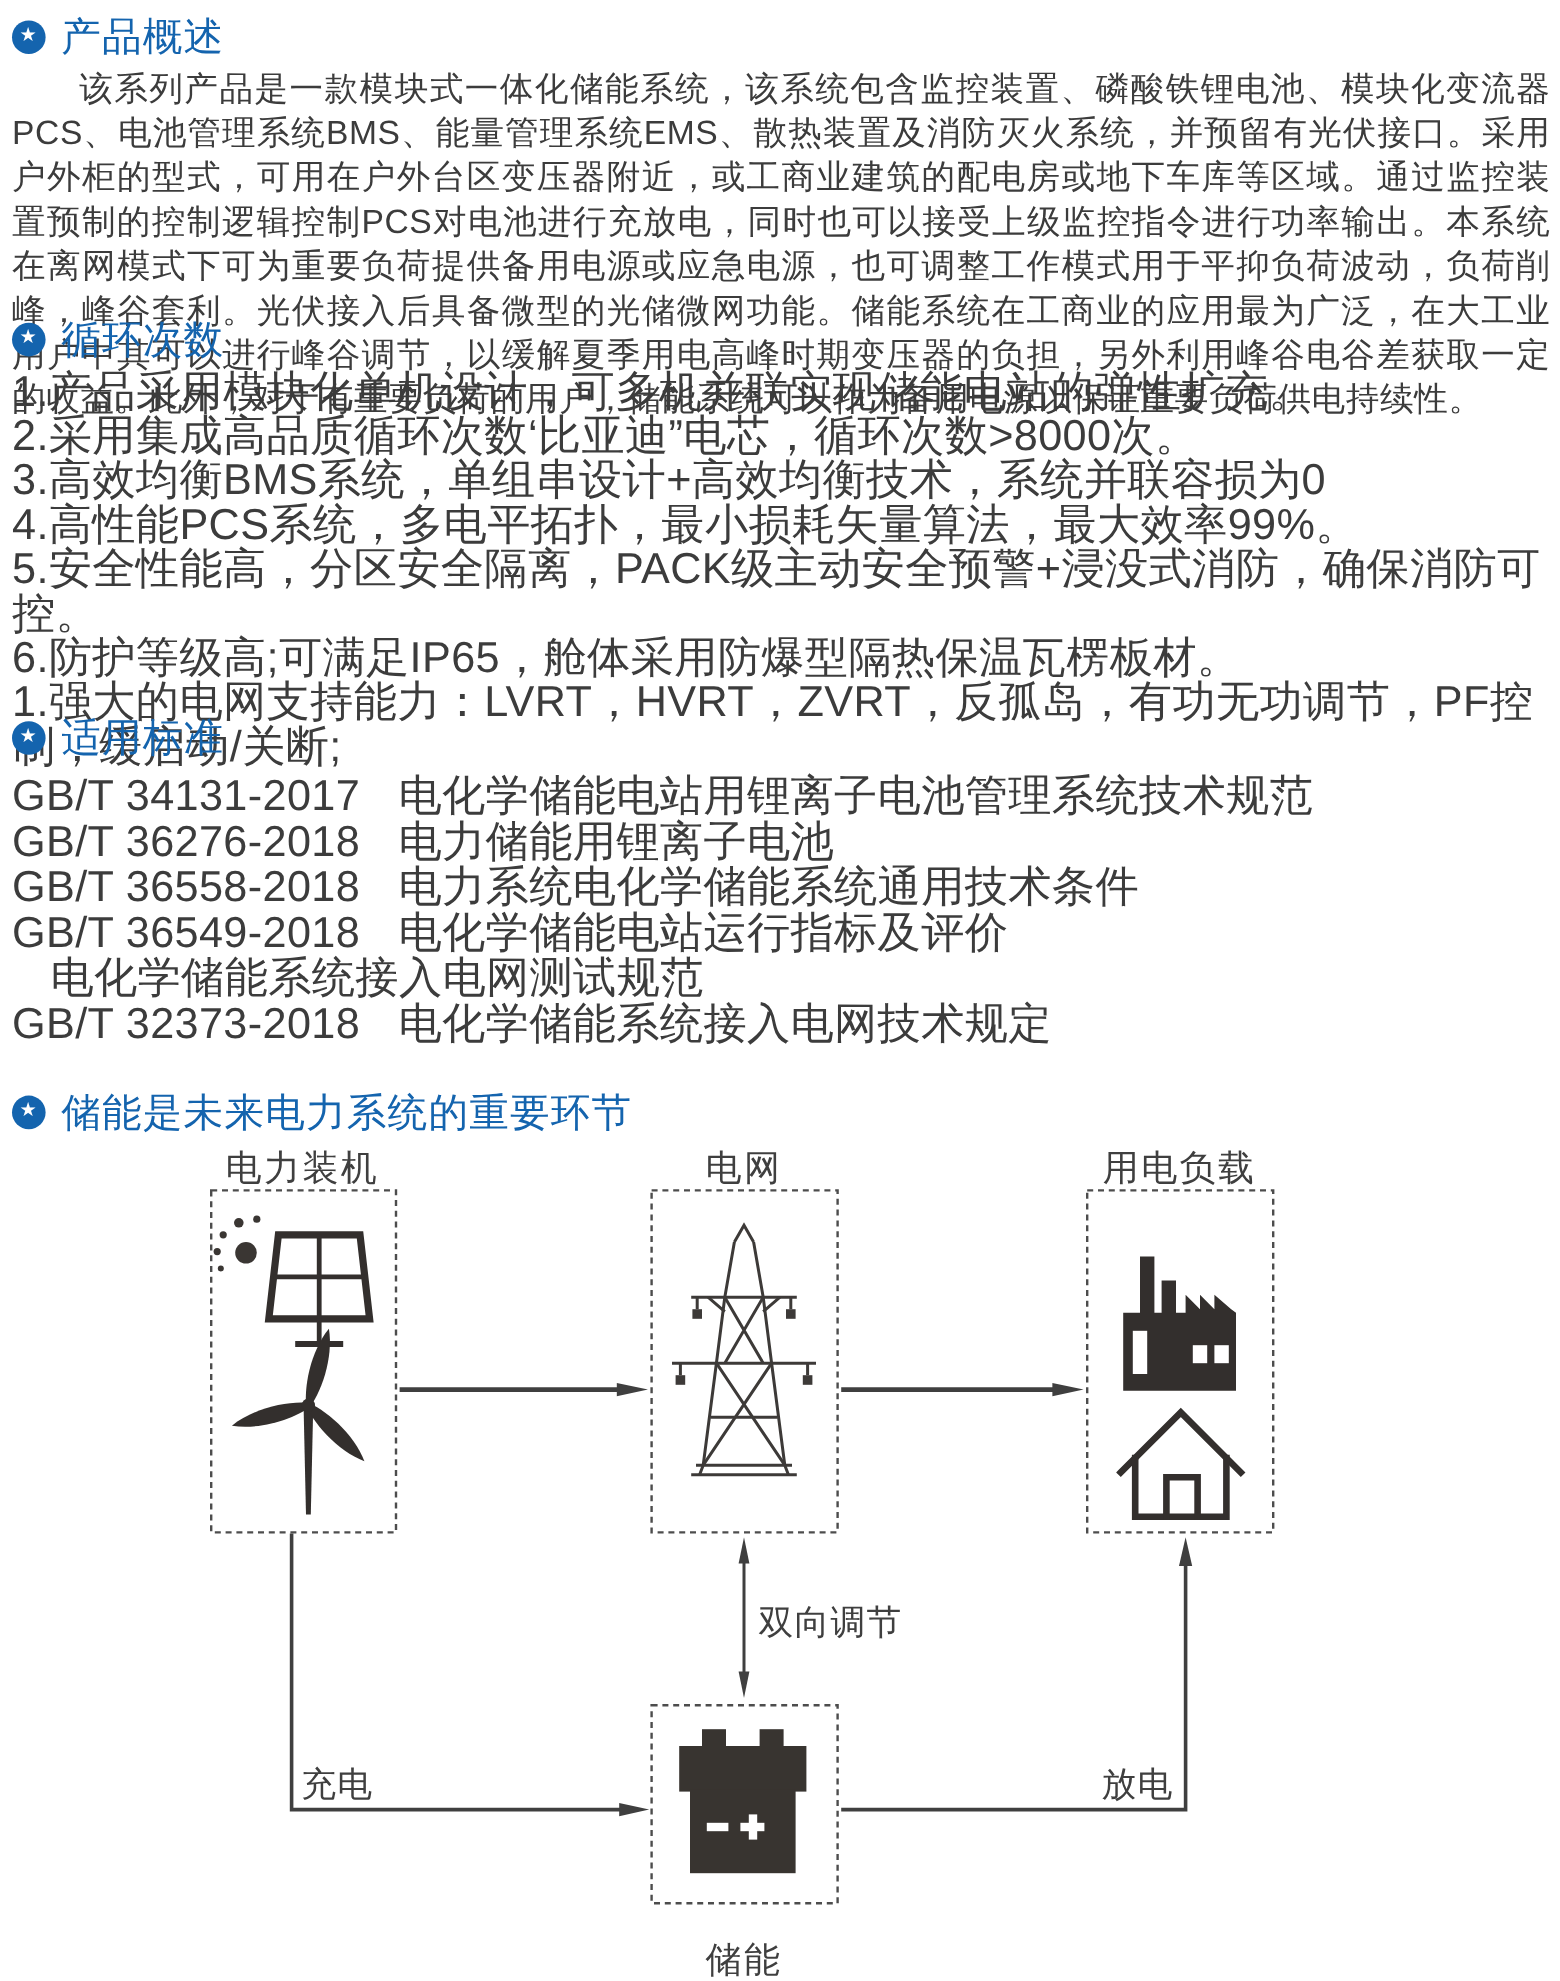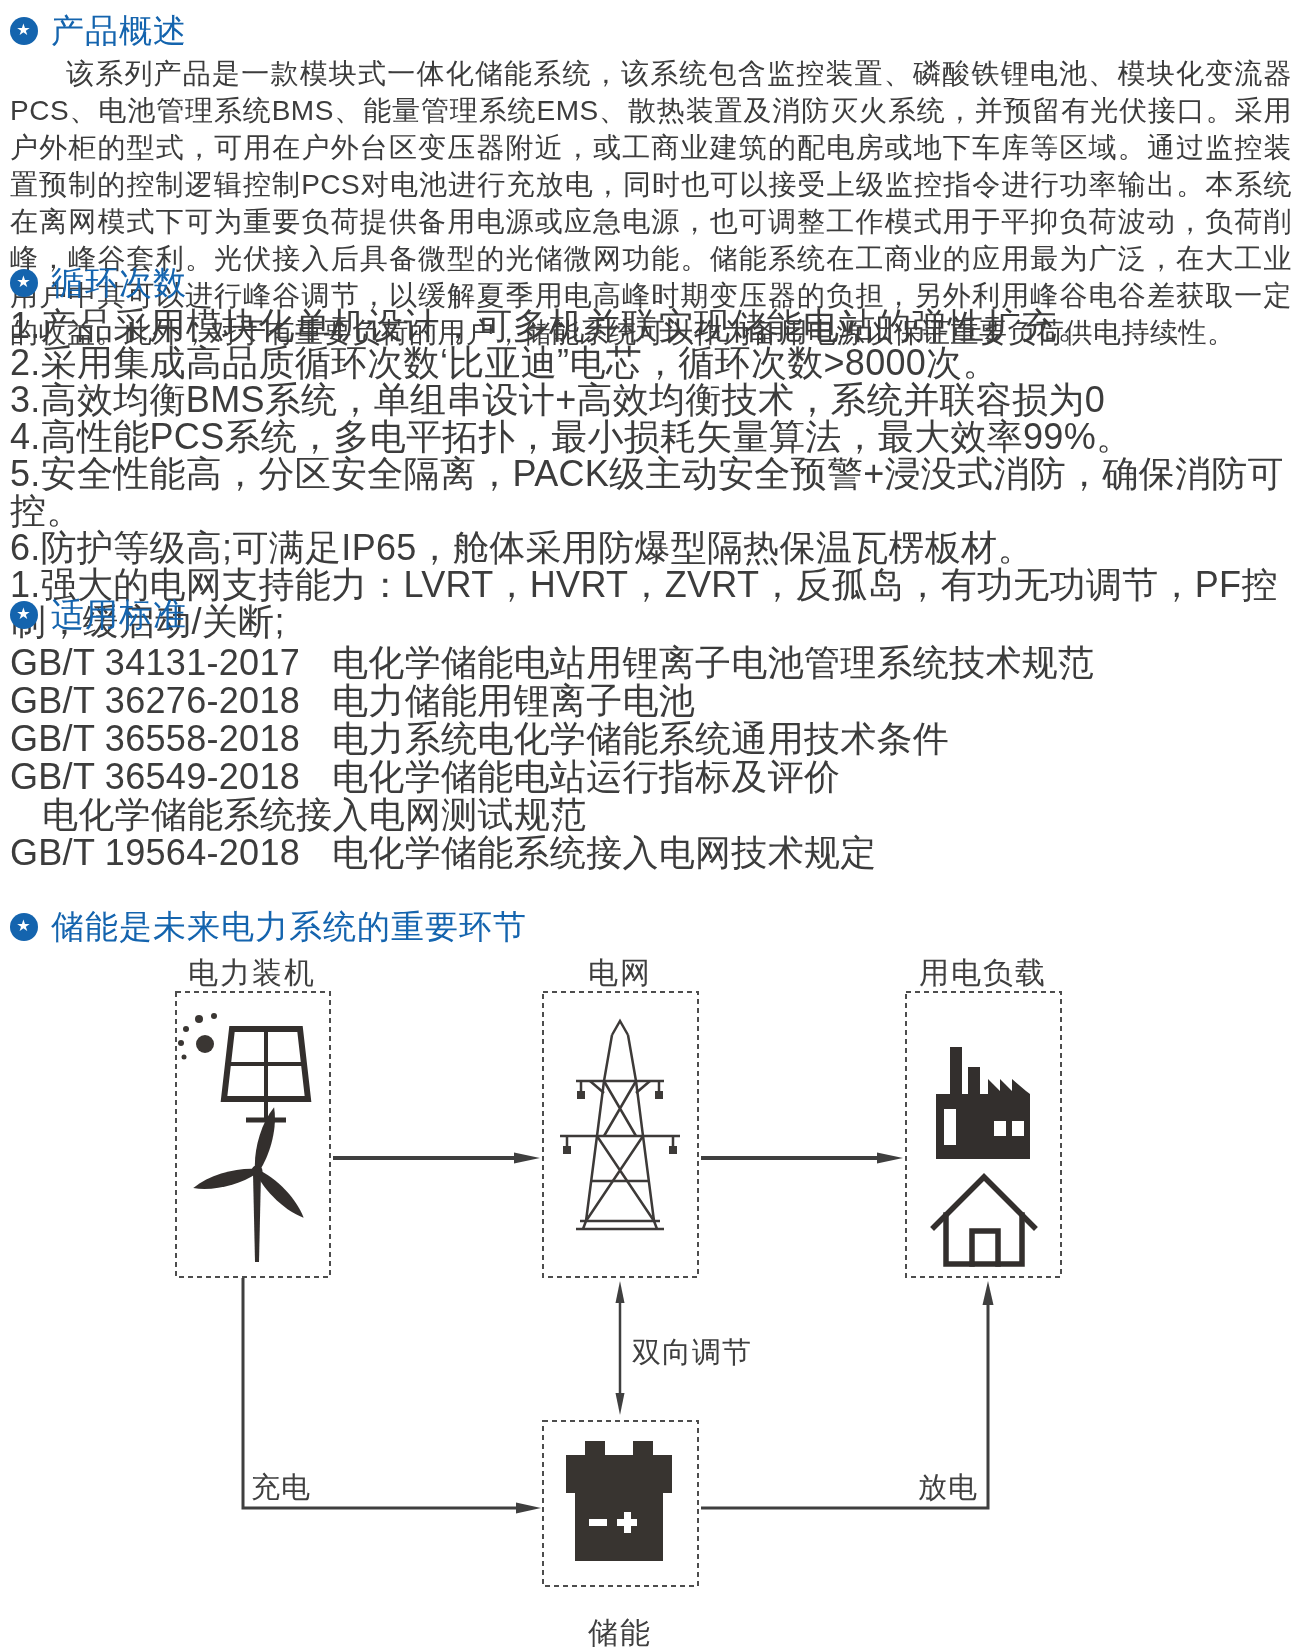--- a/index.html
+++ b/index.html
@@ -87,21 +87,21 @@
         <span class="std-name">电力系统电化学储能系统通用技术条件</span>
       </li>
     <li>
         <span class="std-code">GB/T 36549-2018</span>
         <span class="std-name">电化学储能电站运行指标及评价</span>
       </li>
     <li>
         <span class="std-name">电化学储能系统接入电网测试规范</span>
       </li>
     <li>
-        <span class="std-code">GB/T 19564-2018</span>
+        <span class="std-code">GB/T 32373-2018</span>
         <span class="std-name">电化学储能系统接入电网技术规定</span>
       </li>
   </ul>
 
   <div class="abs" style="top:906px">
     <h2 class="heading">
       <span class="star">
           <span class="star-glyph">★</span>
         </span>
       <span>储能是未来电力系统的重要环节</span>

